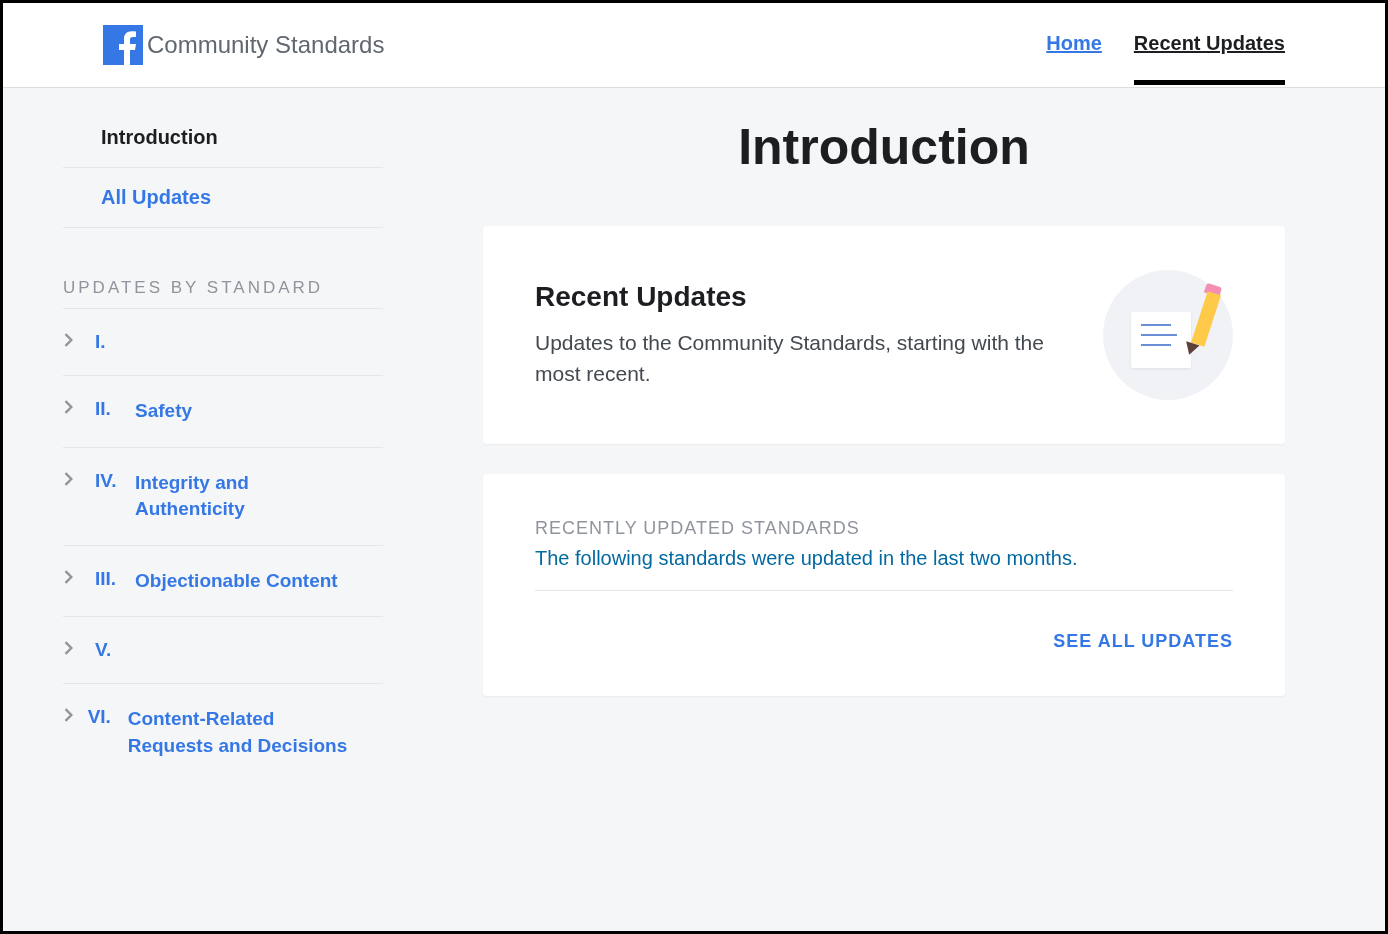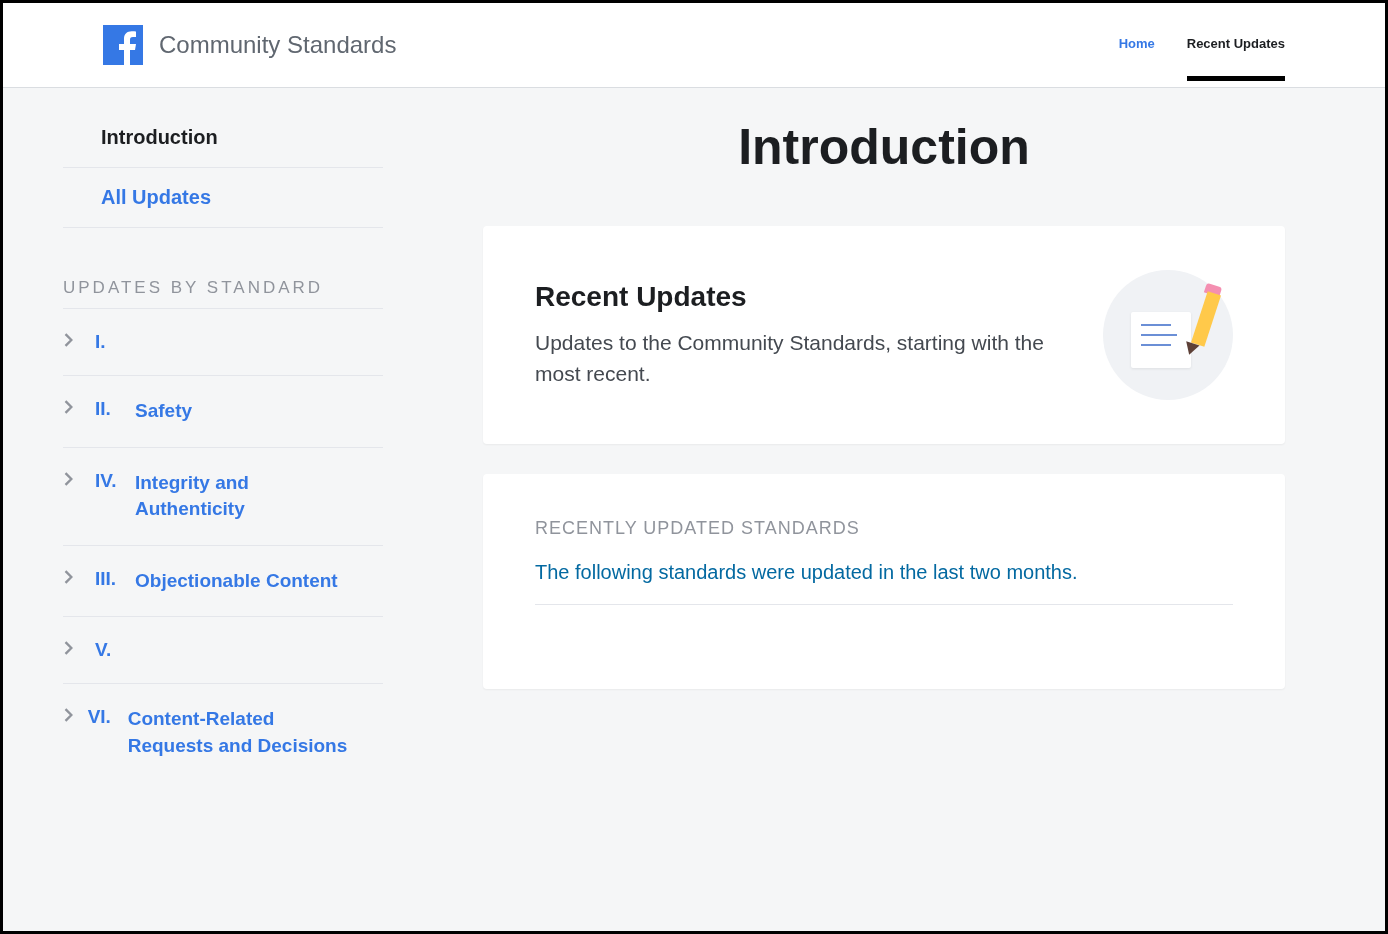--- a/index.html
+++ b/index.html
@@ -19,21 +19,21 @@
       display: flex;
       align-items: center;
       justify-content: space-between;
       padding: 22px 100px 22px 100px;
       background: #fff;
       border-bottom: 1px solid #dadde1;
     }
     .header-left {
       display: flex;
       align-items: center;
-      gap: 16px;
+      gap: 4px;
     }
     .fb-logo {
       width: 40px;
       height: 40px;
       background: #3578e5;
       display: flex;
       align-items: flex-end;
       justify-content: center;
       position: relative;
     }
@@ -44,24 +44,25 @@
     .site-title {
       font-size: 24px;
       color: #606770;
       font-weight: 400;
     }
     .header-nav {
       display: flex;
       gap: 32px;
     }
     .nav-item {
-      font-size: 13px;
+      font-size: 20px;
       font-weight: 700;
       cursor: pointer;
       padding-bottom: 4px;
+      text-decoration: underline;
     }
     .nav-home {
       color: #3578e5;
     }
     .nav-recent {
       color: #1c1e21;
       position: relative;
     }
     .nav-recent::after {
       content: '';
@@ -226,21 +227,21 @@
       border-right: 7px solid transparent;
       border-top: 12px solid #5d4037;
       right: 35px;
       top: 73px;
       transform: rotate(18deg);
     }
     .card2-header {
       font-size: 18px;
       color: #90949c;
       letter-spacing: 1px;
-      margin-bottom: 22px;
+      margin-bottom: 8px;
     }
     .card2-desc {
       font-size: 20px;
       color: #0369a1;
       margin-bottom: 20px;
     }
     .card2-divider {
       height: 1px;
       background: #e4e6eb;
       margin-bottom: 40px;
@@ -343,15 +344,16 @@
           <div class="illus-pencil-body"></div>
           <div class="illus-pencil-tip"></div>
         </div>
       </div>
     </div>
 
     <div class="card">
       <div class="card2-header">RECENTLY UPDATED STANDARDS</div>
       <div class="card2-desc">The following standards were updated in the last two months.</div>
       <div class="card2-divider"></div>
+      <div class="see-all">SEE ALL UPDATES</div>
     </div>
   </div>
 </div>
 
 </body></html>

